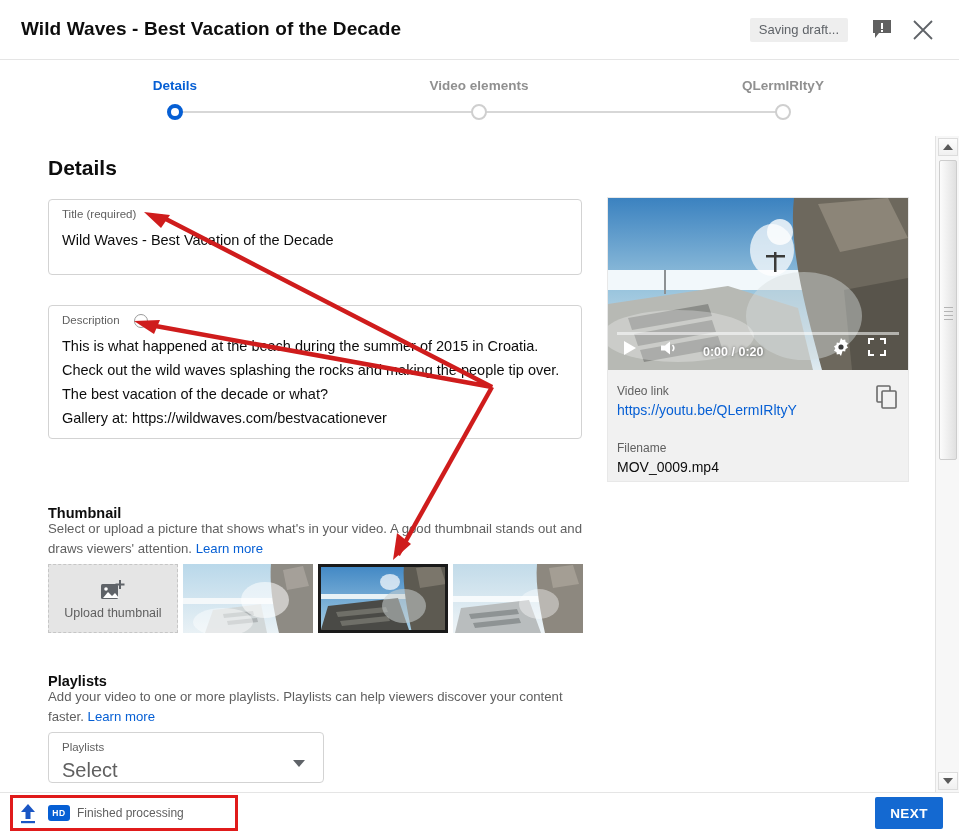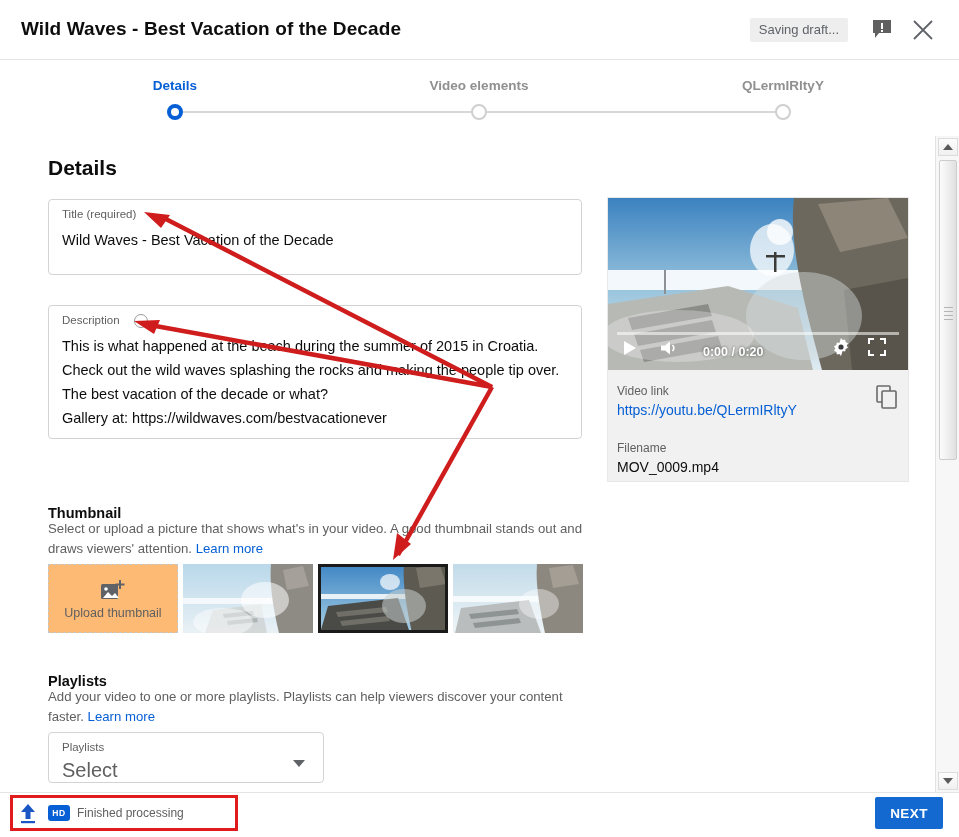--- a/index.html
+++ b/index.html
@@ -113,21 +113,21 @@
     color: #fff; font-size: 12.5px; font-weight: bold;
     text-shadow: 0 0 3px rgba(0,0,0,0.6);
   }
   .meta-label { position: absolute; font-size: 12px; color: #606060; }
   .meta-value { position: absolute; font-size: 14px; color: #0d0d0d; }
   .meta-link { position: absolute; font-size: 14px; color: #065fd4; cursor: pointer; }
   .copy-icon { position: absolute; left: 268px; top: 187px; width: 22px; height: 24px; cursor: pointer; }
 
   
   .upload-thumb {
-    position: absolute; border: 1px dashed #c6c6c6; background: #fdba74;
+    position: absolute; border: 1px dashed #c6c6c6; background: #e5e5e5;
     cursor: pointer;
   }
   .upload-thumb-label {
     position: absolute; left: 0; right: 0; bottom: 12px; text-align: center;
     font-size: 12.5px; color: #606060;
   }
   .thumb-opt { position: absolute; overflow: hidden; cursor: pointer; background: #cfd8dc; }
   .thumb-opt.selected { outline: 3px solid #1a1a1a; outline-offset: -3px; }
 
   

